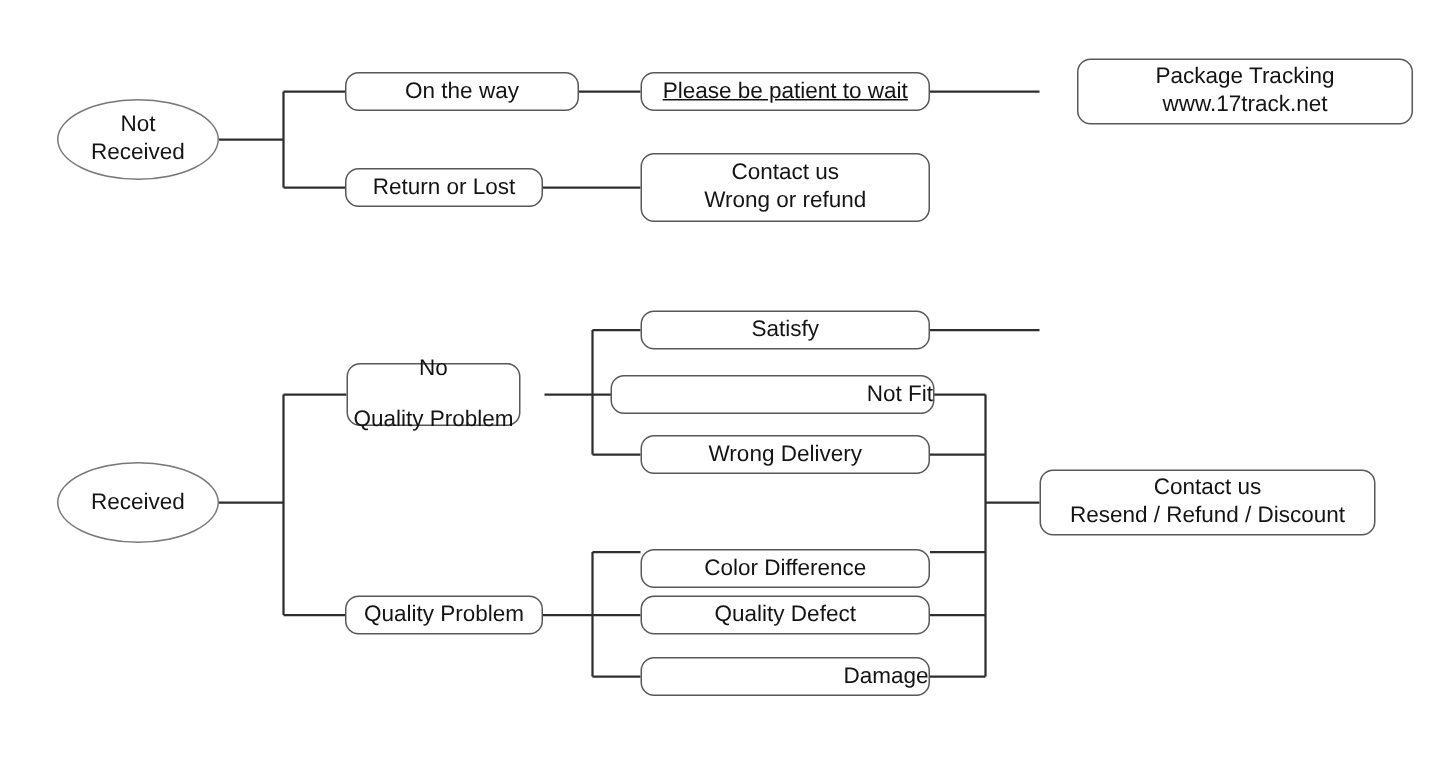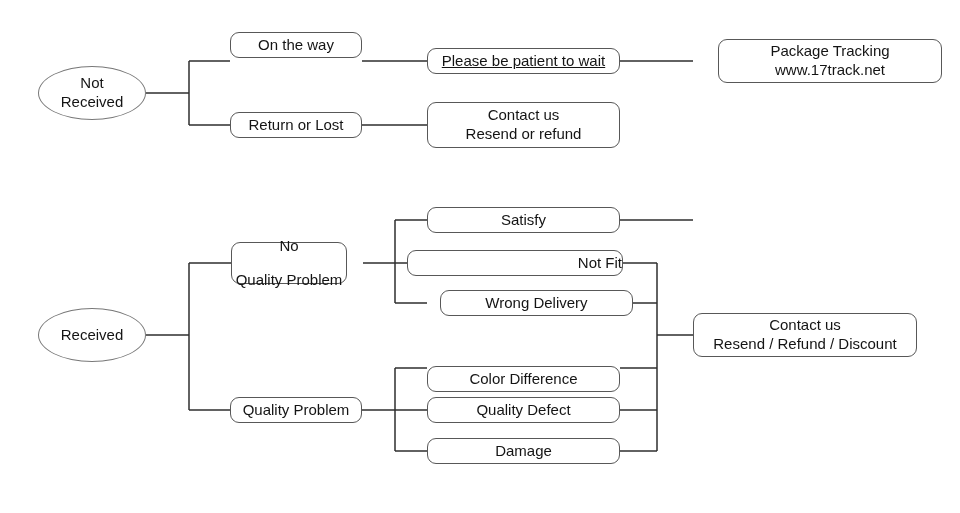--- a/index.html
+++ b/index.html
@@ -34,32 +34,32 @@
     line-height: 1.25;
     white-space: nowrap;
   }
   .ellipse {
     border-radius: 50%;
     border-color: #787878;
   }
   
   .n-not-received      { left: 38px;  top: 66px;  width: 108px; height: 54px; }
   .n-received          { left: 38px;  top: 308px; width: 108px; height: 54px; }
-  .n-on-the-way        { left: 230px; top: 32px;  width: 132px; height: 26px; }
+  .n-on-the-way        { left: 230px; top: 48px;  width: 156px; height: 26px; }
   .n-return-or-lost    { left: 230px; top: 112px; width: 132px; height: 26px; }
   .n-no-quality        { left: 231px; top: 242px; width: 116px; height: 42px; gap: 15px; }
   .n-quality-problem   { left: 230px; top: 397px; width: 132px; height: 26px; }
   .n-please-patient    { left: 427px; top: 48px;  width: 193px; height: 26px; text-decoration: underline; }
   .n-contact-top       { left: 427px; top: 102px; width: 193px; height: 46px; }
   .n-satisfy           { left: 427px; top: 207px; width: 193px; height: 26px; }
   .n-not-fit           { left: 407px; top: 250px; width: 216px; height: 26px; align-items: flex-end; }
-  .n-wrong-delivery    { left: 427px; top: 290px; width: 193px; height: 26px; margin-left: 13px; }
+  .n-wrong-delivery    { left: 427px; top: 290px; width: 193px; height: 26px; }
   .n-color-difference  { left: 427px; top: 355px; width: 193px; height: 26px; margin-top: 11px; }
   .n-quality-defect    { left: 427px; top: 397px; width: 193px; height: 26px; }
-  .n-damage            { left: 427px; top: 438px; width: 193px; height: 26px; }
+  .n-damage            { left: 427px; top: 438px; width: 193px; height: 26px; align-items: flex-end; }
   .n-package-tracking  { left: 693px; top: 39px;  width: 224px; height: 44px; margin-left: 25px; }
   .n-feedback          { left: 693px; top: 194px; width: 224px; height: 52px; }
   .n-contact-bottom    { left: 693px; top: 313px; width: 224px; height: 44px; }
 
   .feedback-label { font-size: 14px; }
   .stars {
     font-family: "DejaVu Sans", sans-serif;
     font-size: 23px;
     line-height: 1;
     color: #F7A31B;
@@ -128,21 +128,21 @@
     <span>Package Tracking</span>
     <span>www.17track.net</span>
   </div>
 
   <div class="node n-return-or-lost">
     <span>Return or Lost</span>
   </div>
 
   <div class="node n-contact-top">
     <span>Contact us</span>
-    <span>Resend or refund</span>
+    <span>Wrong or refund</span>
   </div>
 
   <div class="node ellipse n-received">
     <span>Received</span>
   </div>
 
   <div class="node n-no-quality">
     <span>No</span>
     <span>Quality Problem</span>
   </div>

